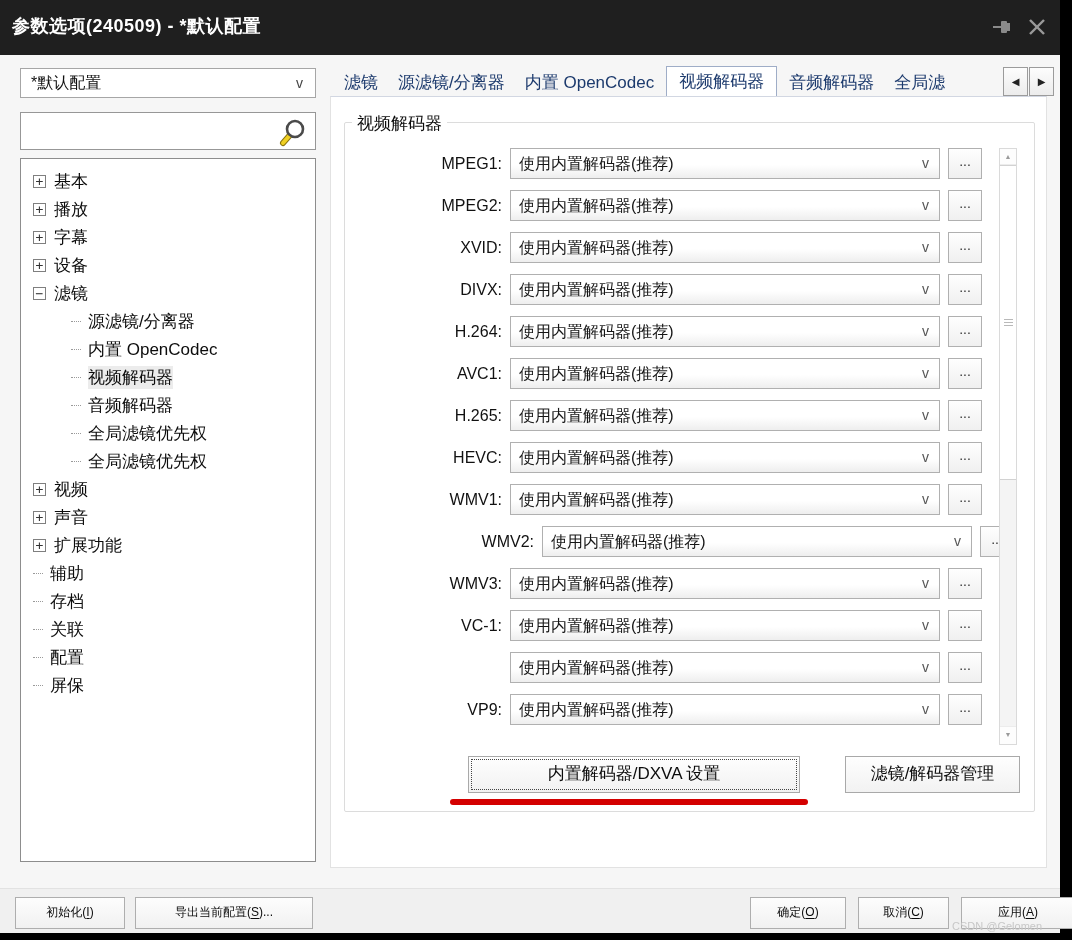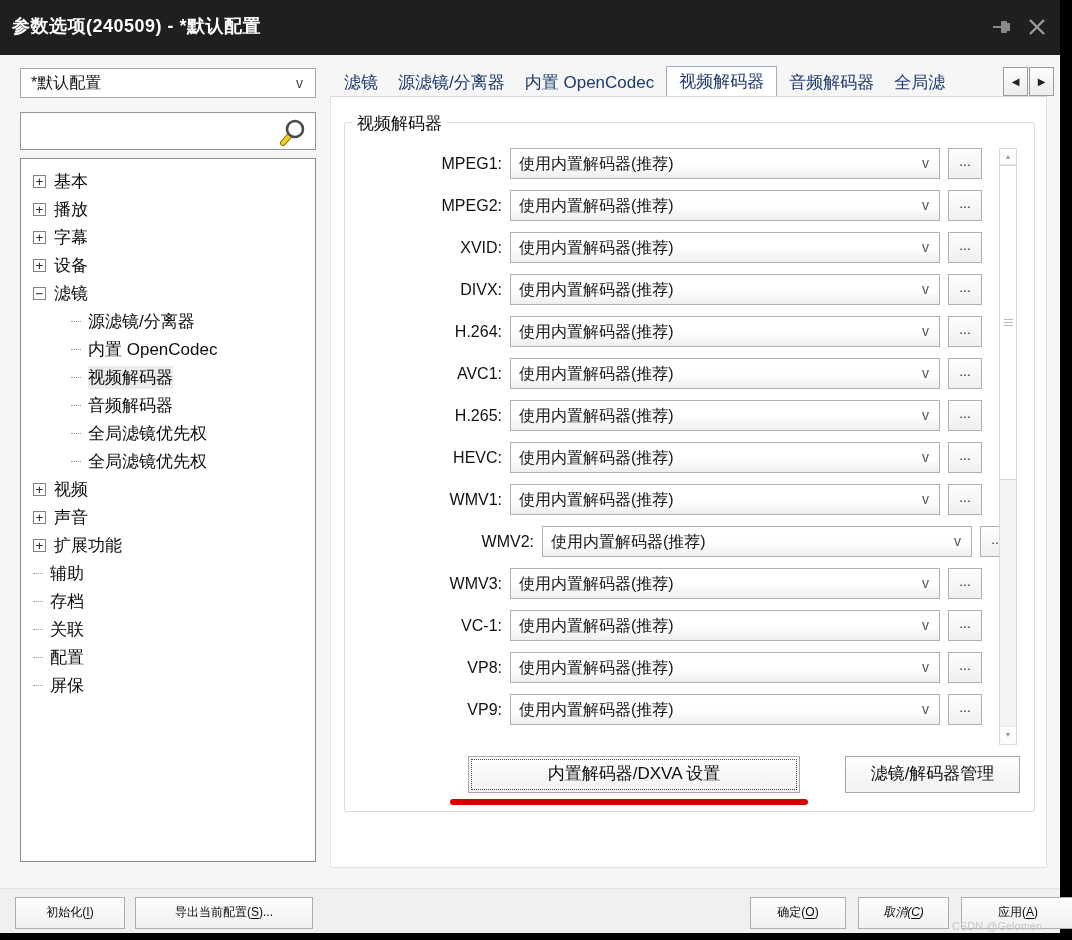--- a/index.html
+++ b/index.html
@@ -77,21 +77,21 @@
   #pbtn0{left:468px;width:332px;}
   #pbtn1{left:845px;width:175px;}
   .redline{position:absolute;left:450px;top:799px;width:358px;height:6px;background:var(--annotation_red);border-radius:3px;z-index:4;}
 
   
   .footer{position:absolute;left:0;top:888px;width:1060px;height:45px;background:#f0f0f0;border-top:1px solid #e2e2e2;}
   .fbtn{position:absolute;top:897px;height:32px;border:1px solid #aeaeae;background:linear-gradient(#fdfdfd,#f1f1f1);
         font-size:12px;color:#0c0c0c;text-align:center;line-height:29px;}
   .fbtn u{text-underline-offset:2px;}
   #fb0{left:15px;width:110px;} #fb1{left:135px;width:178px;}
-  #fb2{left:750px;width:96px;} #fb3{left:858px;width:91px;font-style:italic;} #fb4{left:961px;width:114px;}
+  #fb2{left:750px;width:96px;} #fb3{left:858px;width:91px;} #fb4{left:961px;width:114px;}
   .watermark{position:absolute;left:952px;top:920px;font-size:11px;color:#c7c7c7;z-index:6;white-space:nowrap;}
 </style>
 </head>
 <body>
 
 <div class="window">
 
   <div class="titlebar">
     <div class="title">参数选项(240509) - *默认配置</div>
     <div class="tb-icons">
@@ -274,21 +274,20 @@
         <div class="rowlabel">WMV3:</div>
         <div class="rowsel">使用内置解码器(推荐)<span class="arr">v</span></div>
         <div class="rowmore">...</div>
       </div>
       <div class="row" style="top: 610px;">
         <div class="rowlabel">VC-1:</div>
         <div class="rowsel">使用内置解码器(推荐)<span class="arr">v</span></div>
         <div class="rowmore">...</div>
       </div>
       <div class="row" style="top: 652px;">
-        <div class="rowlabel">VP8:</div>
         <div class="rowsel">使用内置解码器(推荐)<span class="arr">v</span></div>
         <div class="rowmore">...</div>
       </div>
       <div class="row" style="top: 694px;">
         <div class="rowlabel">VP9:</div>
         <div class="rowsel">使用内置解码器(推荐)<span class="arr">v</span></div>
         <div class="rowmore">...</div>
       </div>
     </div>
 

